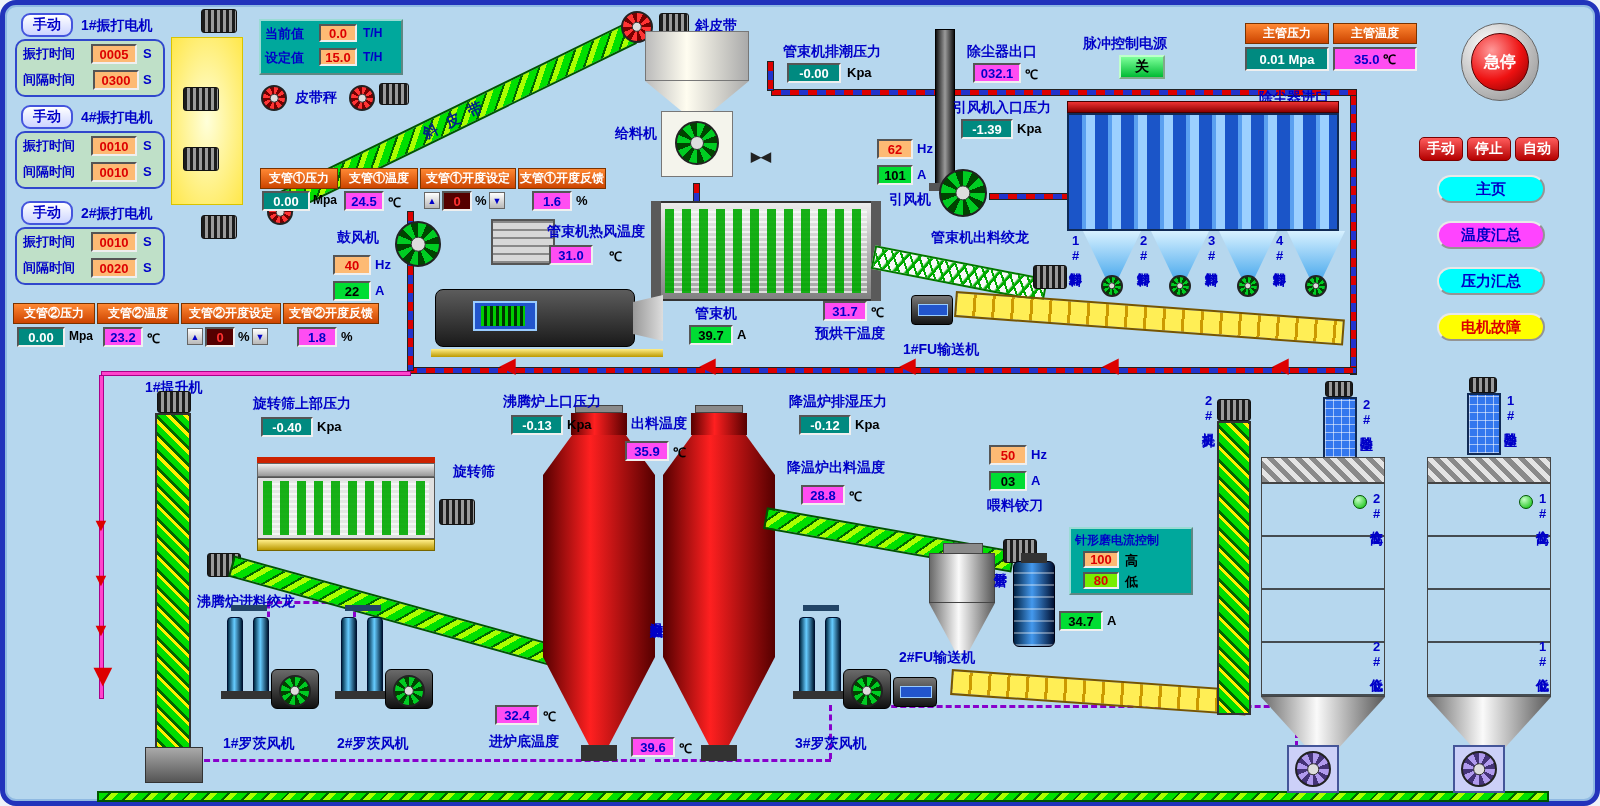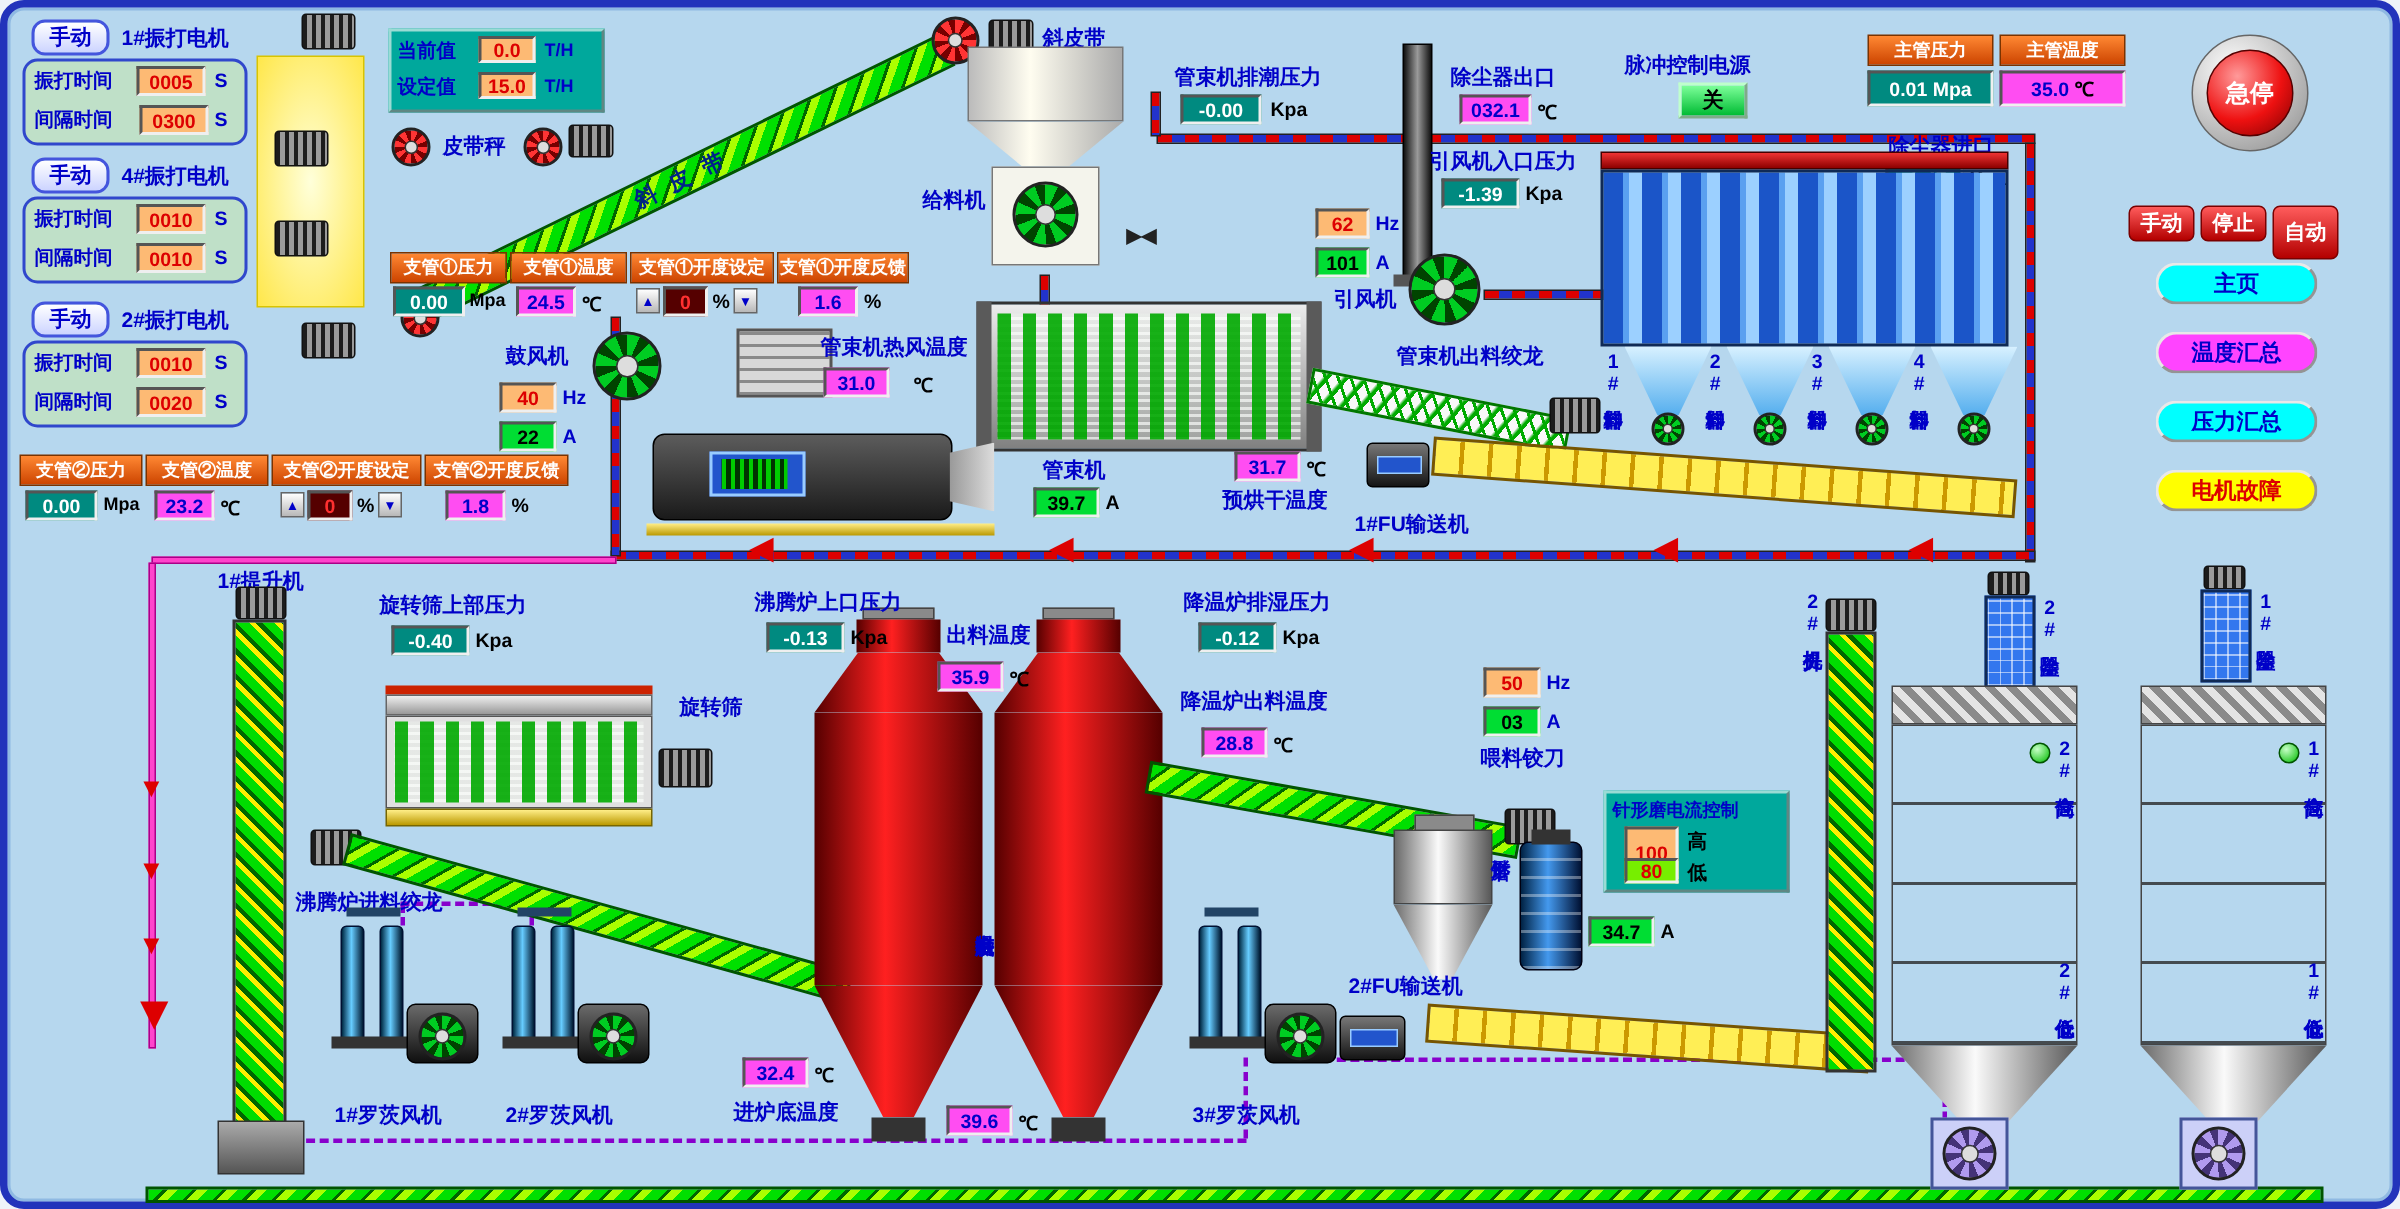--- a/index.html
+++ b/index.html
@@ -195,21 +195,21 @@
   <div class="val teal" style="left:1252px;top:104px;width:52px">-0.47</div>
   <span class="unit" style="left:1308px;top:106px">Kpa</span>
   <div class="val mag" style="left:1252px;top:130px;width:52px">32.6</div>
   <span class="unit" style="left:1308px;top:132px">℃</span>
 
   <div class="estop-base" style="left:1456px;top:18px;width:78px;height:78px"></div>
   <div class="estop-btn" style="left:1466px;top:28px;width:58px;height:58px">急停</div>
 
   <button class="btn-red" style="left:1414px;top:132px;width:44px;height:24px">手动</button>
   <button class="btn-red" style="left:1462px;top:132px;width:44px;height:24px">停止</button>
-  <button class="btn-red" style="left:1510px;top:132px;width:44px;height:36px">自动</button>
+  <button class="btn-red" style="left:1510px;top:132px;width:44px;height:24px">自动</button>
   <button class="btn-pill" style="left:1432px;top:170px;width:108px;height:28px;background:#00ffff;color:#0000c8">主页</button>
   <button class="btn-pill" style="left:1432px;top:216px;width:108px;height:28px;background:#ff44ff;color:#0000c8">温度汇总</button>
   <button class="btn-pill" style="left:1432px;top:262px;width:108px;height:28px;background:#00ffff;color:#0000c8">压力汇总</button>
   <button class="btn-pill" style="left:1432px;top:308px;width:108px;height:28px;background:#ffff00;color:#dd0000">电机故障</button>
 
   <div class="olabel" style="left:255px;top:163px;width:78px">支管①压力</div>
   <div class="val teal" style="left:257px;top:186px;width:48px">0.00</div>
   <span class="unit" style="left:308px;top:188px;font-size:12px">Mpa</span>
   <div class="olabel" style="left:335px;top:163px;width:78px">支管①温度</div>
   <div class="val mag" style="left:339px;top:186px;width:40px">24.5</div>
@@ -360,21 +360,21 @@
   <div class="val yel" style="left:984px;top:440px;width:38px">50</div>
   <span class="unit blue" style="left:1026px;top:442px">Hz</span>
   <div class="val grn" style="left:984px;top:466px;width:38px">03</div>
   <span class="unit blue" style="left:1026px;top:468px">A</span>
   <span class="lbl" style="left:982px;top:492px">喂料铰刀</span>
   <div class="belt" style="left:760px;top:502px;width:252px;height:22px;transform:rotate(10deg);transform-origin:0 50%"></div>
   <div class="motor" style="left:998px;top:534px;width:34px;height:24px"></div>
 
   <div class="panel-teal" style="left:1064px;top:522px;width:124px;height:68px"></div>
   <span class="lbl lbl12" style="left:1070px;top:527px">针形磨电流控制</span>
-  <div class="val yel" style="left:1078px;top:546px;width:36px;height:35px">100</div>
+  <div class="val yel" style="left:1078px;top:546px;width:36px;height:17px">100</div>
   <span class="unit" style="left:1120px;top:547px">高</span>
   <div class="val lgrn" style="left:1078px;top:567px;width:36px;height:17px">80</div>
   <span class="unit" style="left:1120px;top:568px">低</span>
 
   <div class="a" style="left:938px;top:538px;width:40px;height:12px;background:#8a8a8a;border:1px solid #444"></div>
   <div class="a gsilo" style="left:924px;top:548px;width:66px;height:50px;border:1px solid #444"></div>
   <div class="a gsilo cone" style="left:924px;top:598px;width:66px;height:50px"></div>
   <span class="vlbl" style="left:988px;top:558px;height:60px">针形磨</span>
   <div class="a" style="left:1008px;top:556px;width:42px;height:86px;background:linear-gradient(90deg,#002244,#4499ee 45%,#001133);border-radius:6px;border:1px solid #001;background-image:repeating-linear-gradient(0deg,rgba(255,255,255,.35) 0 2px,transparent 2px 12px),linear-gradient(90deg,#002244,#4499ee 45%,#001133)"></div>
   <div class="a" style="left:1016px;top:548px;width:26px;height:10px;background:#333"></div>

